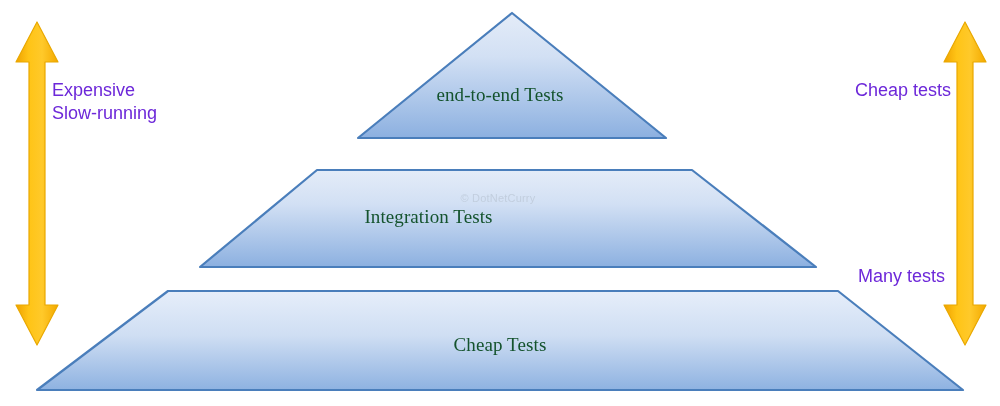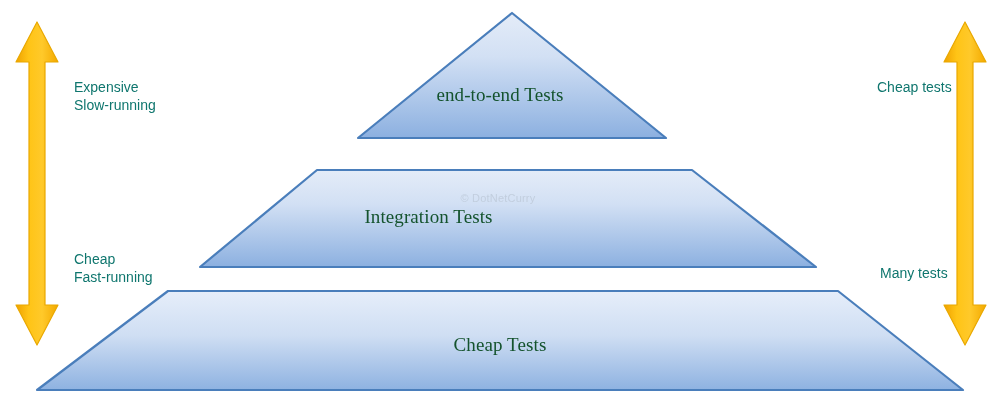--- a/index.html
+++ b/index.html
@@ -24,26 +24,25 @@
   }
   .shape-label {
     position: absolute;
     color: #14532d;
     font-family: Liberation Serif, serif;
     white-space: pre;
     line-height: 1.18;
   }
   .side-label {
     position: absolute;
-    color: #0f766e;
+    color: #6d28d9;
     font-family: "Liberation Sans", sans-serif;
-    font-size: 14px;
+    font-size: 18px;
     line-height: 1.28;
     white-space: pre;
-    margin-left: 22px;
   }
   #label-e2e {
     left: 0; top: 84px; width: 1000px;
     text-align: center;
     font-size: 19px;
     letter-spacing: 0.1px;
   }
   #label-integration {
     left: 0; top: 206px; width: 857px;
     text-align: center;
@@ -111,20 +110,18 @@
 
   <div id="watermark">© DotNetCurry</div>
 
   <div class="shape-label" id="label-integration">Integration Tests</div>
 
   <div class="shape-label" id="label-unit">Cheap Tests</div>
 
   <div class="side-label" id="label-expensive">Expensive
 Slow-running</div>
 
-  <div class="side-label" id="label-cheap">Cheap
-Fast-running</div>
 
   <div class="side-label" id="label-fewer">Cheap tests</div>
 
   <div class="side-label" id="label-many">Many tests</div>
 
 </div>
 
 </body></html>

